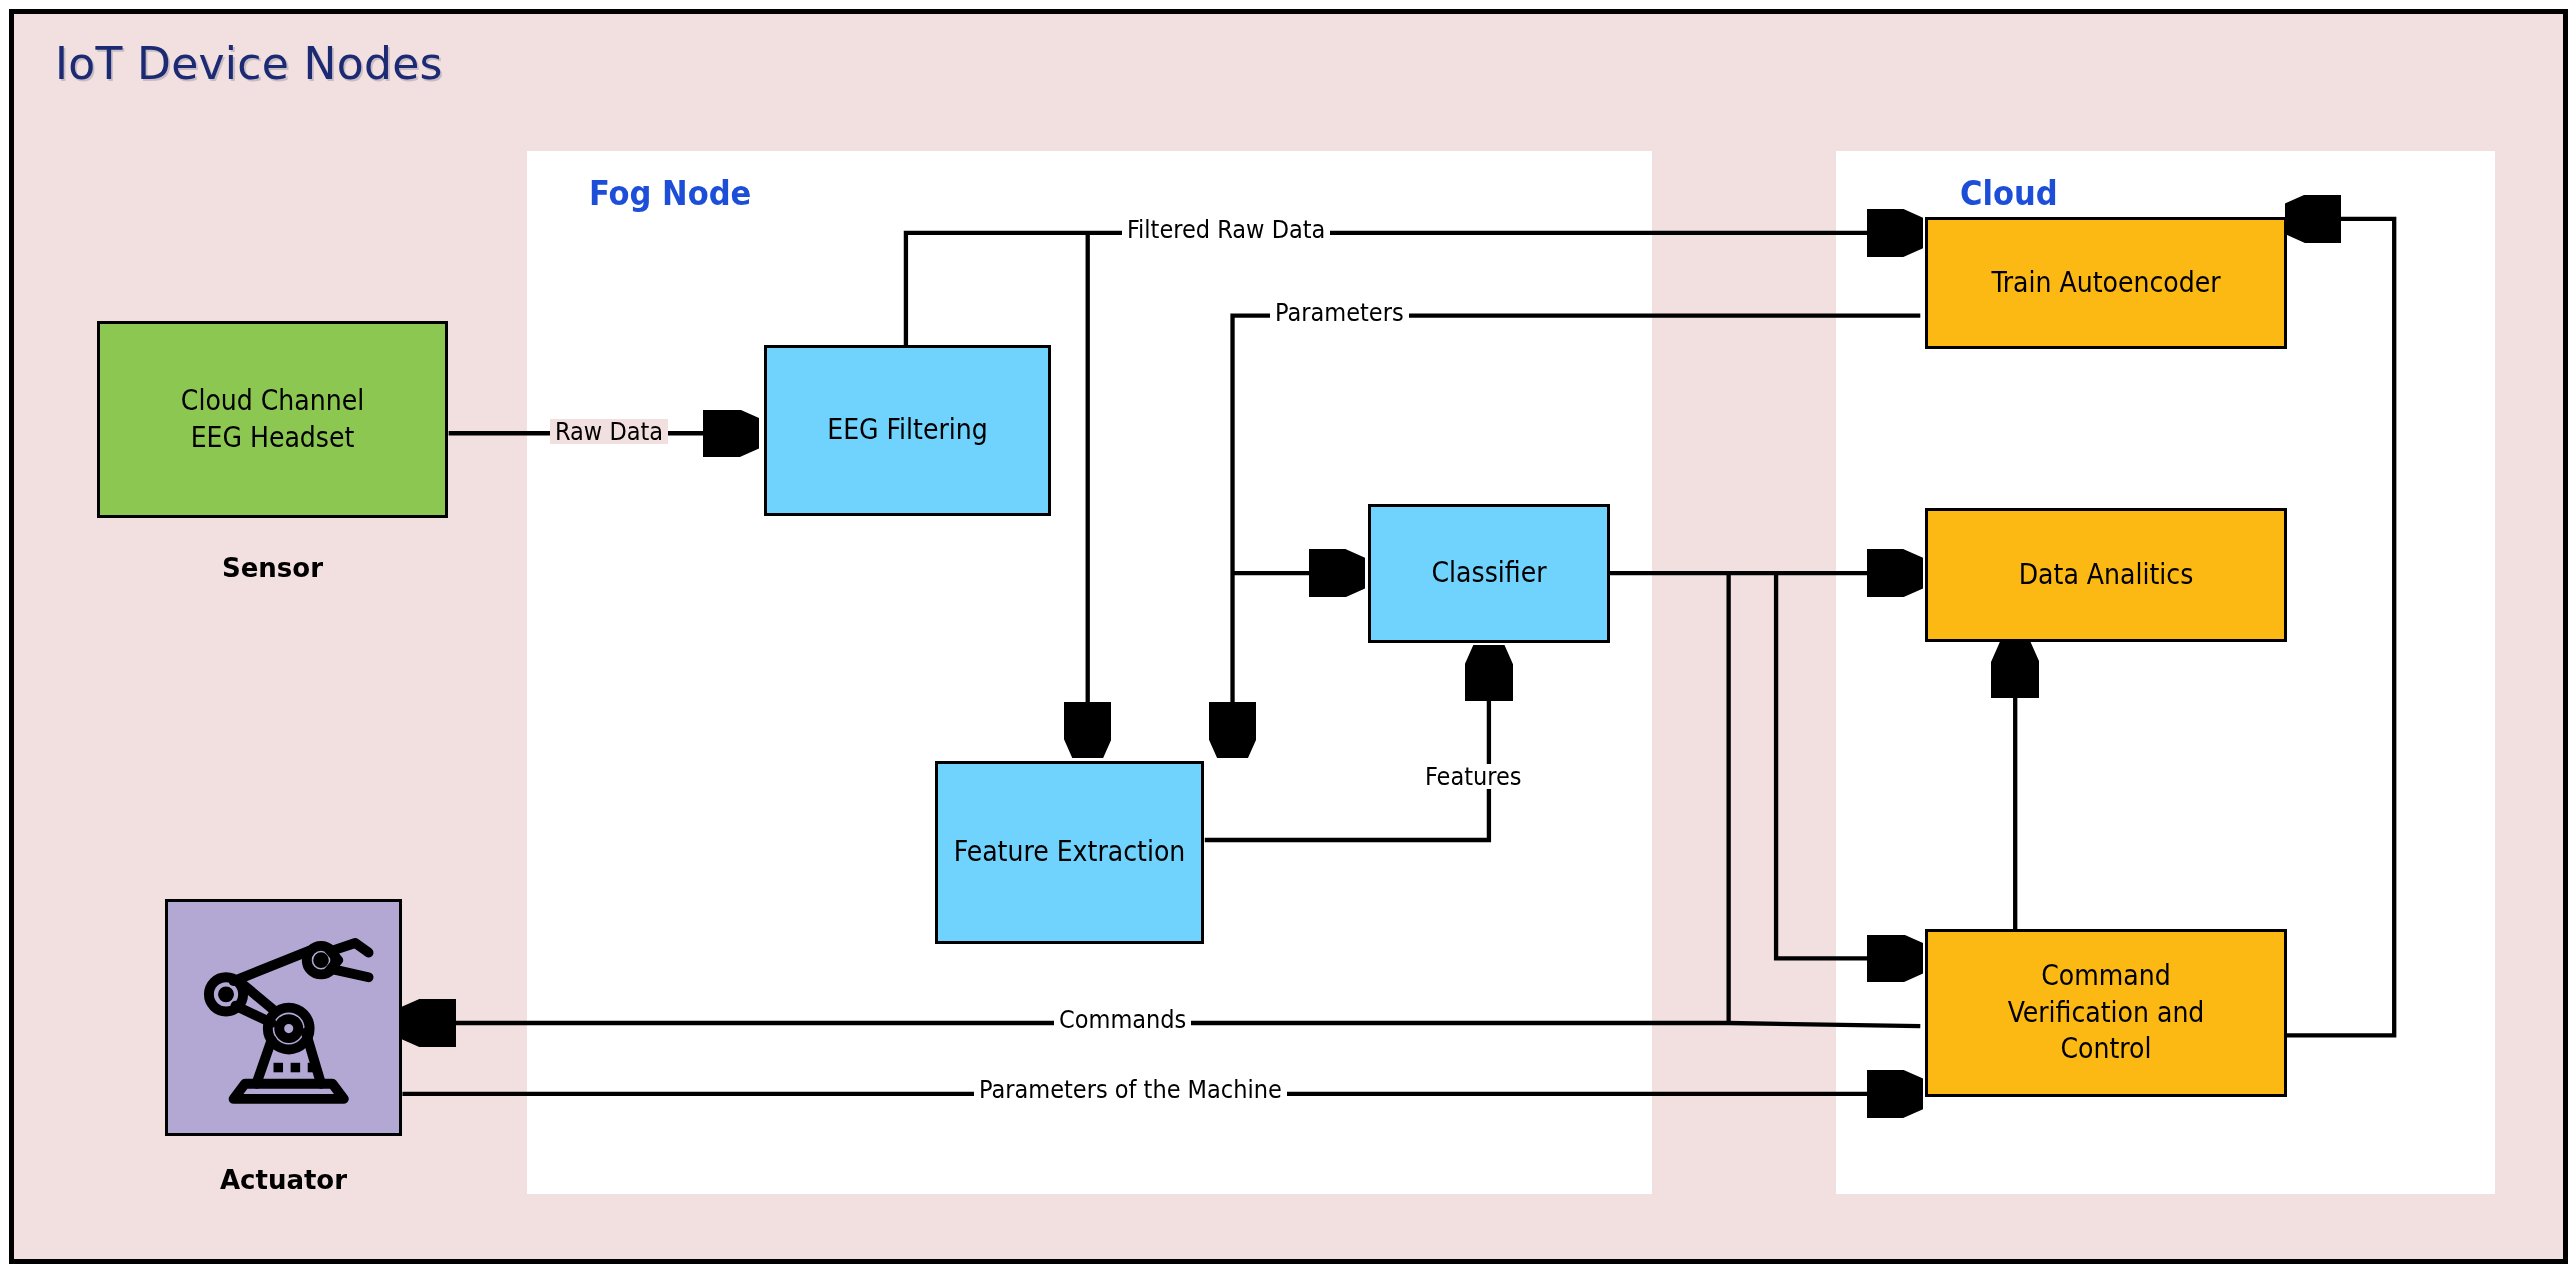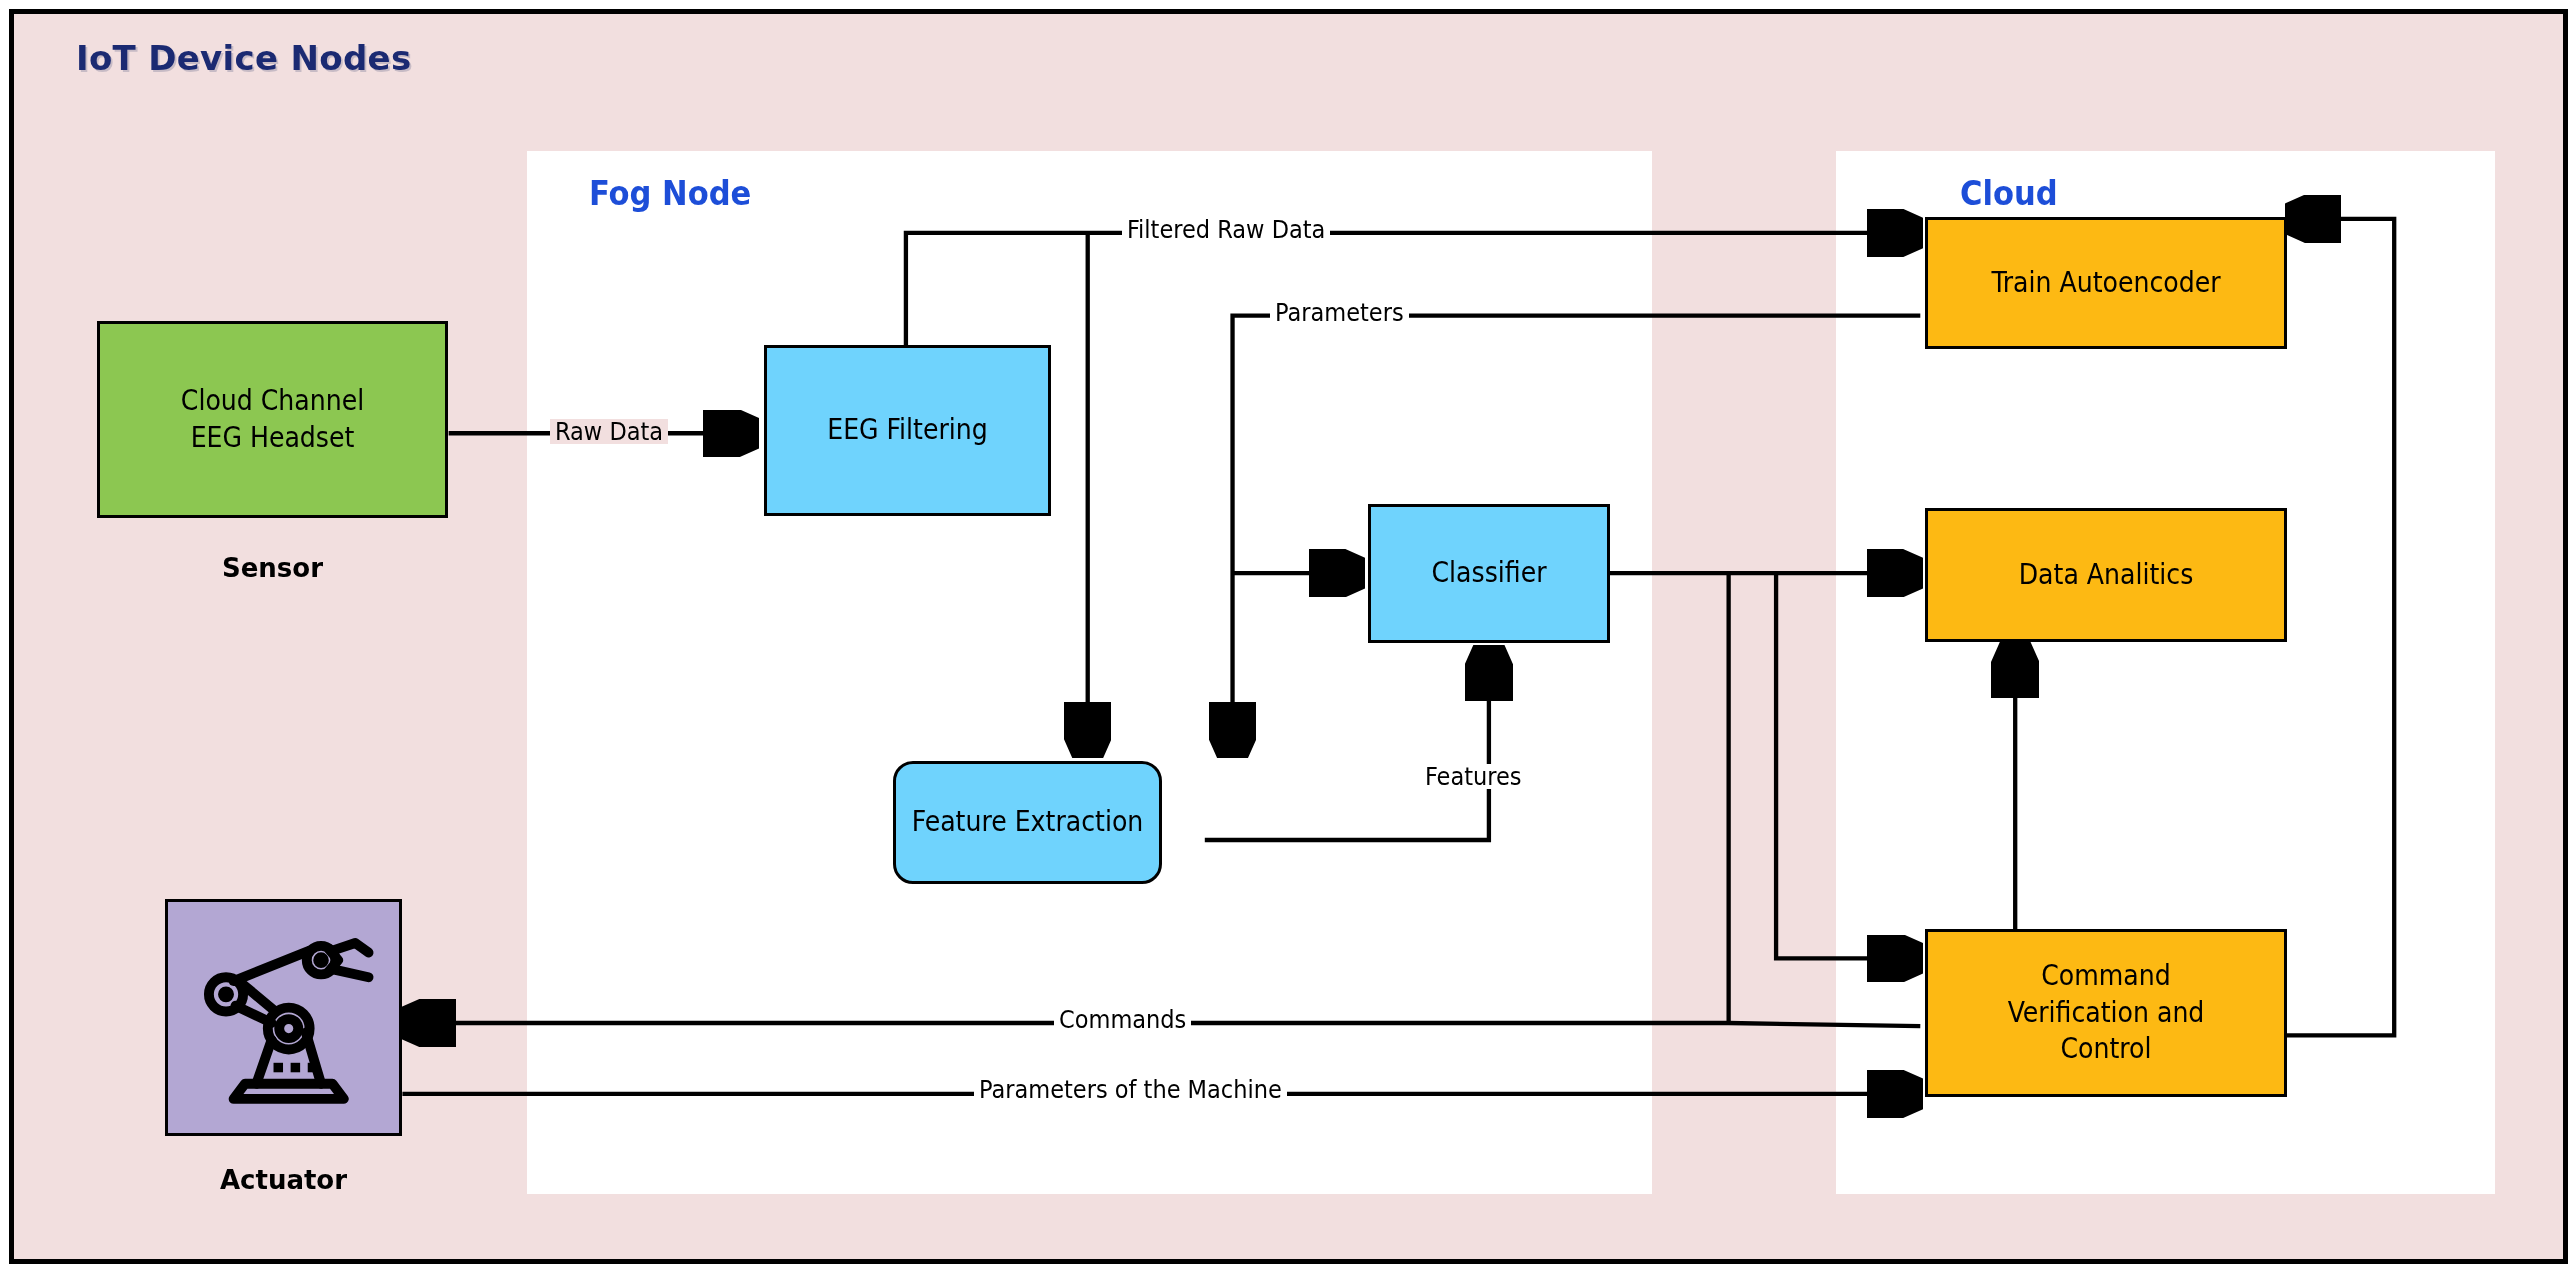--- a/index.html
+++ b/index.html
@@ -5,23 +5,23 @@
   html,body{margin:0;padding:0;background:#ffffff;}
   body{font-family:"DejaVu Sans Condensed","Liberation Sans",sans-serif;}
   #stage{position:relative;width:2576px;height:1272px;overflow:hidden;background:#ffffff;}
 
   
   .iot-frame{
     position:absolute;left:8.6px;top:8.6px;width:2559px;height:1255px;
     background:#f2dfdf;border:5.5px solid #000000;box-sizing:border-box;
   }
   .iot-title{
-    position:absolute;left:76px;top:38px;
+    position:absolute;left:55px;top:38px;
     font-family:"DejaVu Sans","Liberation Sans",sans-serif;
-    font-weight:bold;font-size:34px;color:#1b2a72;letter-spacing:0.3px;
+    font-weight:normal;font-size:44px;color:#1b2a72;letter-spacing:0.3px;
     text-shadow:1.8px 1.8px 0 rgba(120,120,150,0.35);
     white-space:nowrap;
   }
 
   
   .panel{position:absolute;background:#ffffff;}
   .panel-label{
     position:absolute;font-family:"DejaVu Sans Condensed","Liberation Sans",sans-serif;
     font-weight:bold;font-size:34px;color:#1d4ed8;white-space:nowrap;
   }
@@ -135,21 +135,21 @@
           <rect x="63" y="74" width="5" height="5"></rect>
       </g>
     </svg>
   </div>
   <div class="node-caption" style="left:142px;top:1165px;width:283px;">Actuator</div>
 
   <div class="box blue" style="left:764px;top:345px;width:287px;height:171px;">
     <span>EEG Filtering</span>
   </div>
 
-  <div class="box blue" style="left:893px;top:761px;width:269px;height:123px;border-radius:20px;">
+  <div class="box blue" style="left:935px;top:761px;width:269px;height:183px;">
     <span>Feature Extraction</span>
   </div>
 
   <div class="box blue" style="left:1368px;top:504px;width:242px;height:139px;">
     <span>Classifier</span>
   </div>
 
   <div class="box orange" style="left:1925px;top:217px;width:362px;height:132px;">
     <span>Train Autoencoder</span>
   </div>

